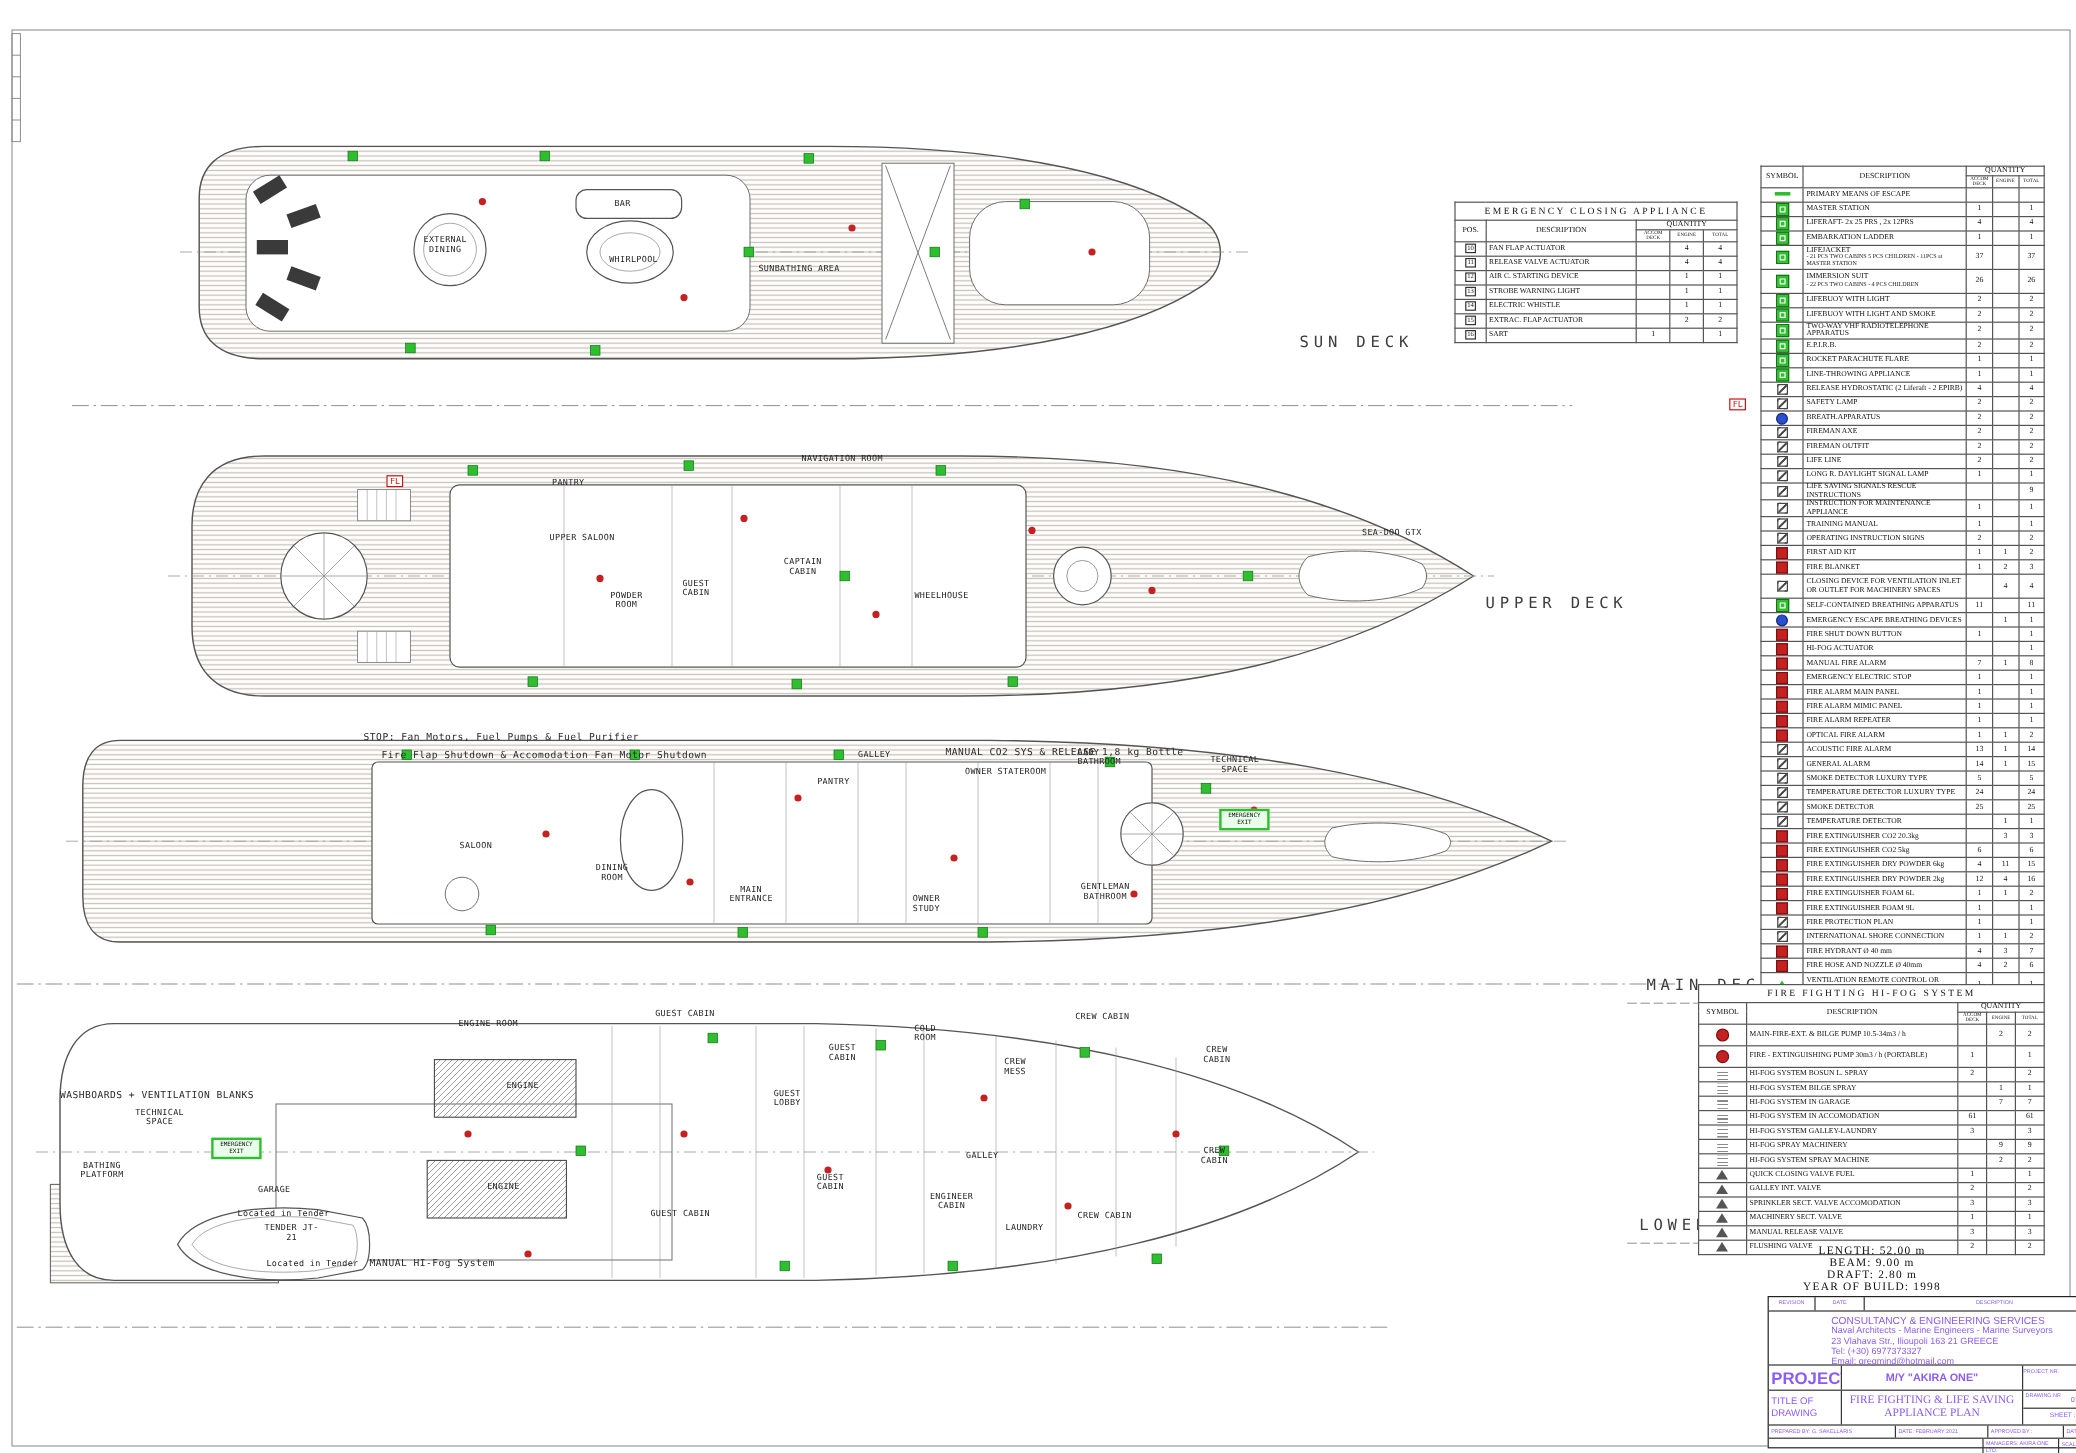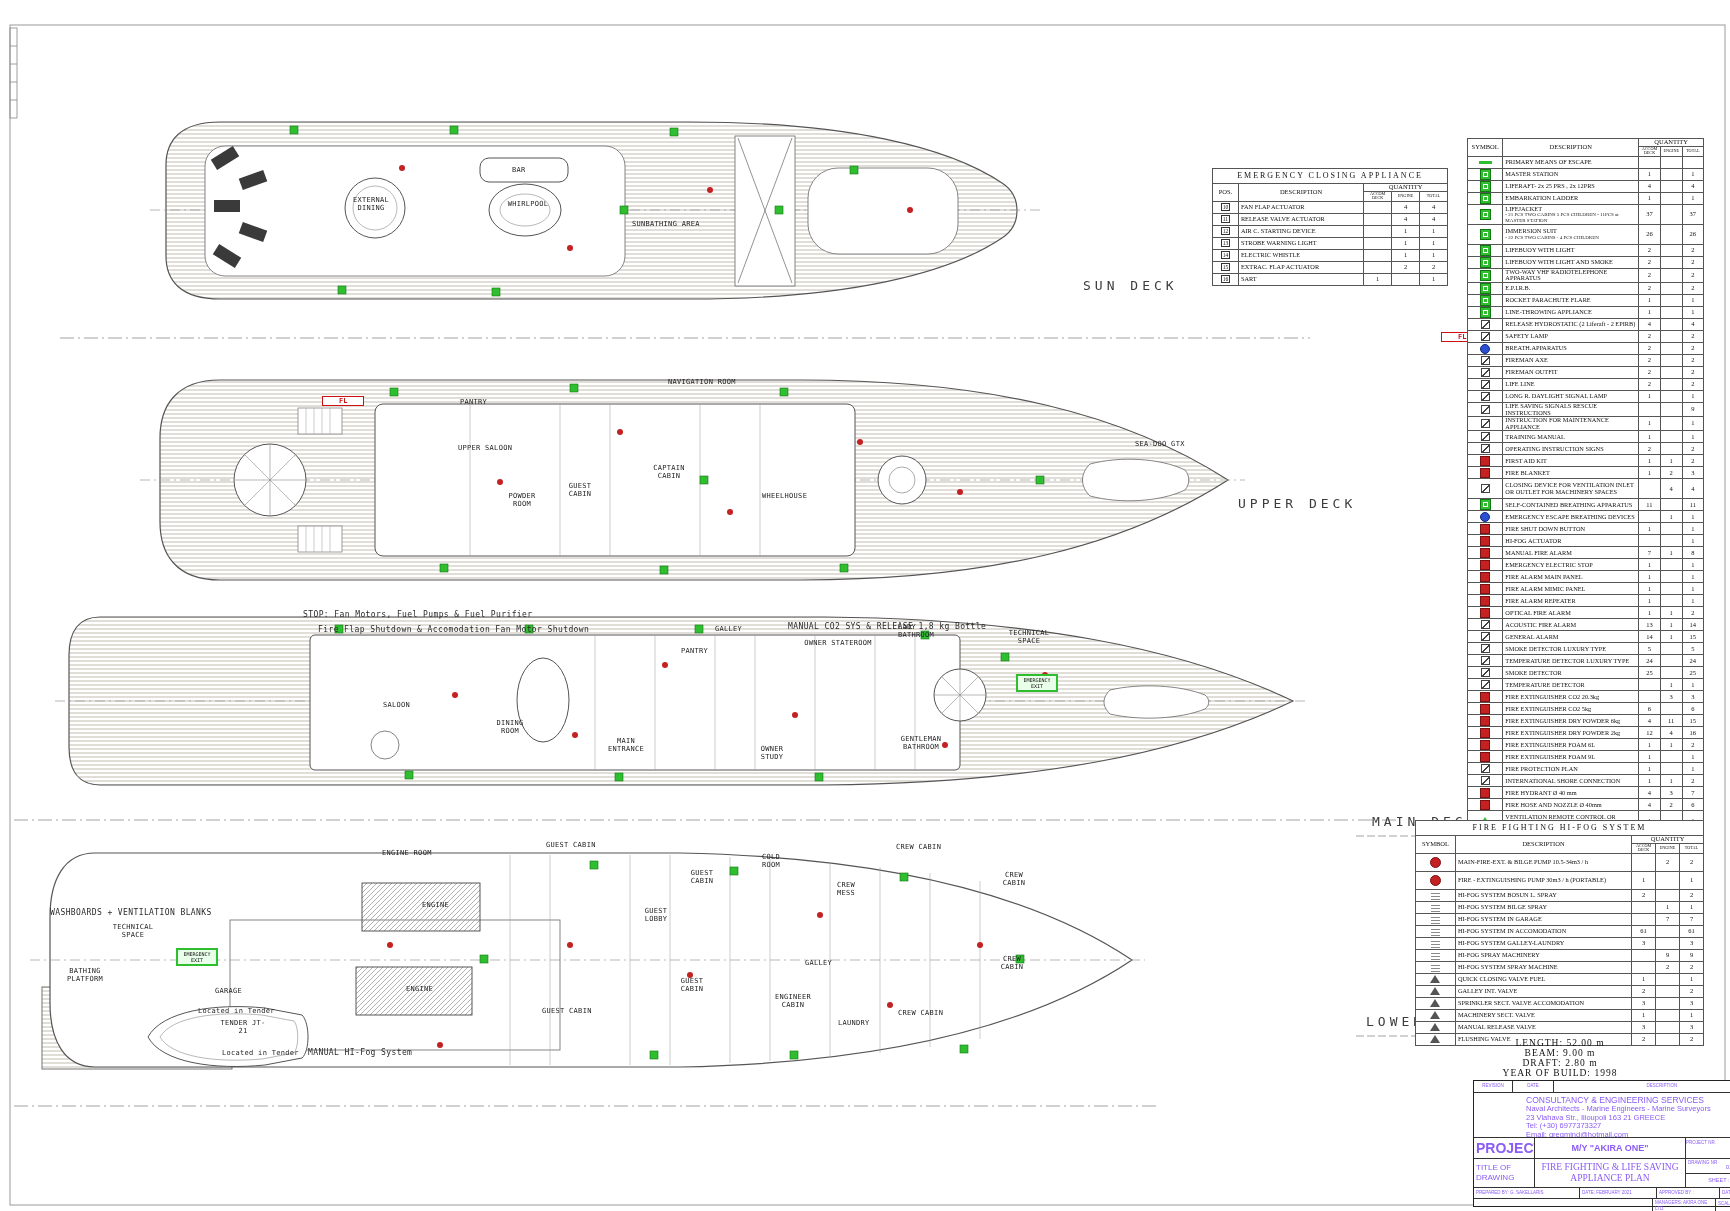--- a/index.html
+++ b/index.html
@@ -14,21 +14,21 @@
   .deck svg{position:absolute;left:0;top:0;}
   .room-label{position:absolute;font-size:7px;line-height:8px;letter-spacing:.3px;
       color:#1d1d1d;white-space:nowrap;z-index:3;}
   .deck-label{position:absolute;font-size:13px;letter-spacing:4px;color:#3c3c3c;
       white-space:nowrap;z-index:3;}
   .plan-note{position:absolute;font-size:8px;letter-spacing:.4px;color:#2a2a2a;
       white-space:nowrap;z-index:3;}
   .exit-box{position:absolute;width:36px;border:2px solid #2fbe2f;background:#eaffea;
       color:#111;font-size:5px;line-height:6px;text-align:center;padding:1px;z-index:4;}
   .fl-box{position:absolute;border:1px solid #cc1111;color:#cc1111;background:#fff;
-      font-size:7px;line-height:8px;padding:0 16px;z-index:4;font-weight:bold;}
+      font-size:7px;line-height:8px;padding:0 2px;z-index:4;font-weight:normal;}
   
   .dwg-table{position:absolute;border-collapse:collapse;background:#fff;z-index:5;
       font-family:"Liberation Serif","DejaVu Serif",serif;color:#111;}
   .dwg-table th,.dwg-table td{border:1px solid #555;padding:0 2px;line-height:1.05;}
   .dwg-table .ttl{font-size:8px;letter-spacing:2px;text-align:center;height:14px;border:1px solid #555;}
   .dwg-table th{font-size:6.5px;font-weight:normal;text-align:center;}
   .dwg-table th.sub{font-size:4.2px;height:9px;}
   .dwg-table td{font-size:6.3px;height:11px;}
   .dwg-table td.qty{text-align:center;width:17px;font-size:6.5px;}
   tr.row2 td{height:19px;}
@@ -123,21 +123,21 @@
         <circle cx="252" cy="60" r="3"></circle>
           <circle cx="420" cy="140" r="3"></circle>
         <circle cx="560" cy="82" r="3"></circle>
           <circle cx="760" cy="102" r="3"></circle>
       </g>
     </svg>
     <div class="rooms">
 
     <div class="room-label" style="left: 190px; top: 88px; width: 62px; white-space: normal; text-align: center;">EXTERNAL DINING</div>
         <div class="room-label" style="left: 362px; top: 58px;">BAR</div>
-        <div class="room-label" style="left: 346px; top: 92px; width: 64px; white-space: normal; text-align: center;">WHIRLPOOL</div>
+        <div class="room-label" style="left: 346px; top: 104px; width: 64px; white-space: normal; text-align: center;">WHIRLPOOL</div>
         <div class="room-label" style="left: 482px; top: 112px;">SUNBATHING AREA</div>
       </div>
   </div>
 
   <div class="deck" style="left:140px;top:352px;width:1105px;height:260px;">
     <svg width="1105" height="260" viewBox="0 0 1105 260">
       <path d="M80 28 L660 28 C850 28 985 62 1088 128 C985 194 850 228 660 228 L80 228 C36 228 20 202 20 170 L20 86 C20 54 36 28 80 28 Z" fill="url(#planks)" stroke="#555" stroke-width="1.2"></path>
       <path d="M0 128 H1105" stroke="#999" stroke-width="0.7" stroke-dasharray="10 4 2 4"></path>
       <rect x="235" y="52" width="480" height="152" rx="8" fill="#fff" stroke="#555" stroke-width="1"></rect>
       <circle cx="130" cy="128" r="36" fill="#fff" stroke="#555" stroke-width="1"></circle>

